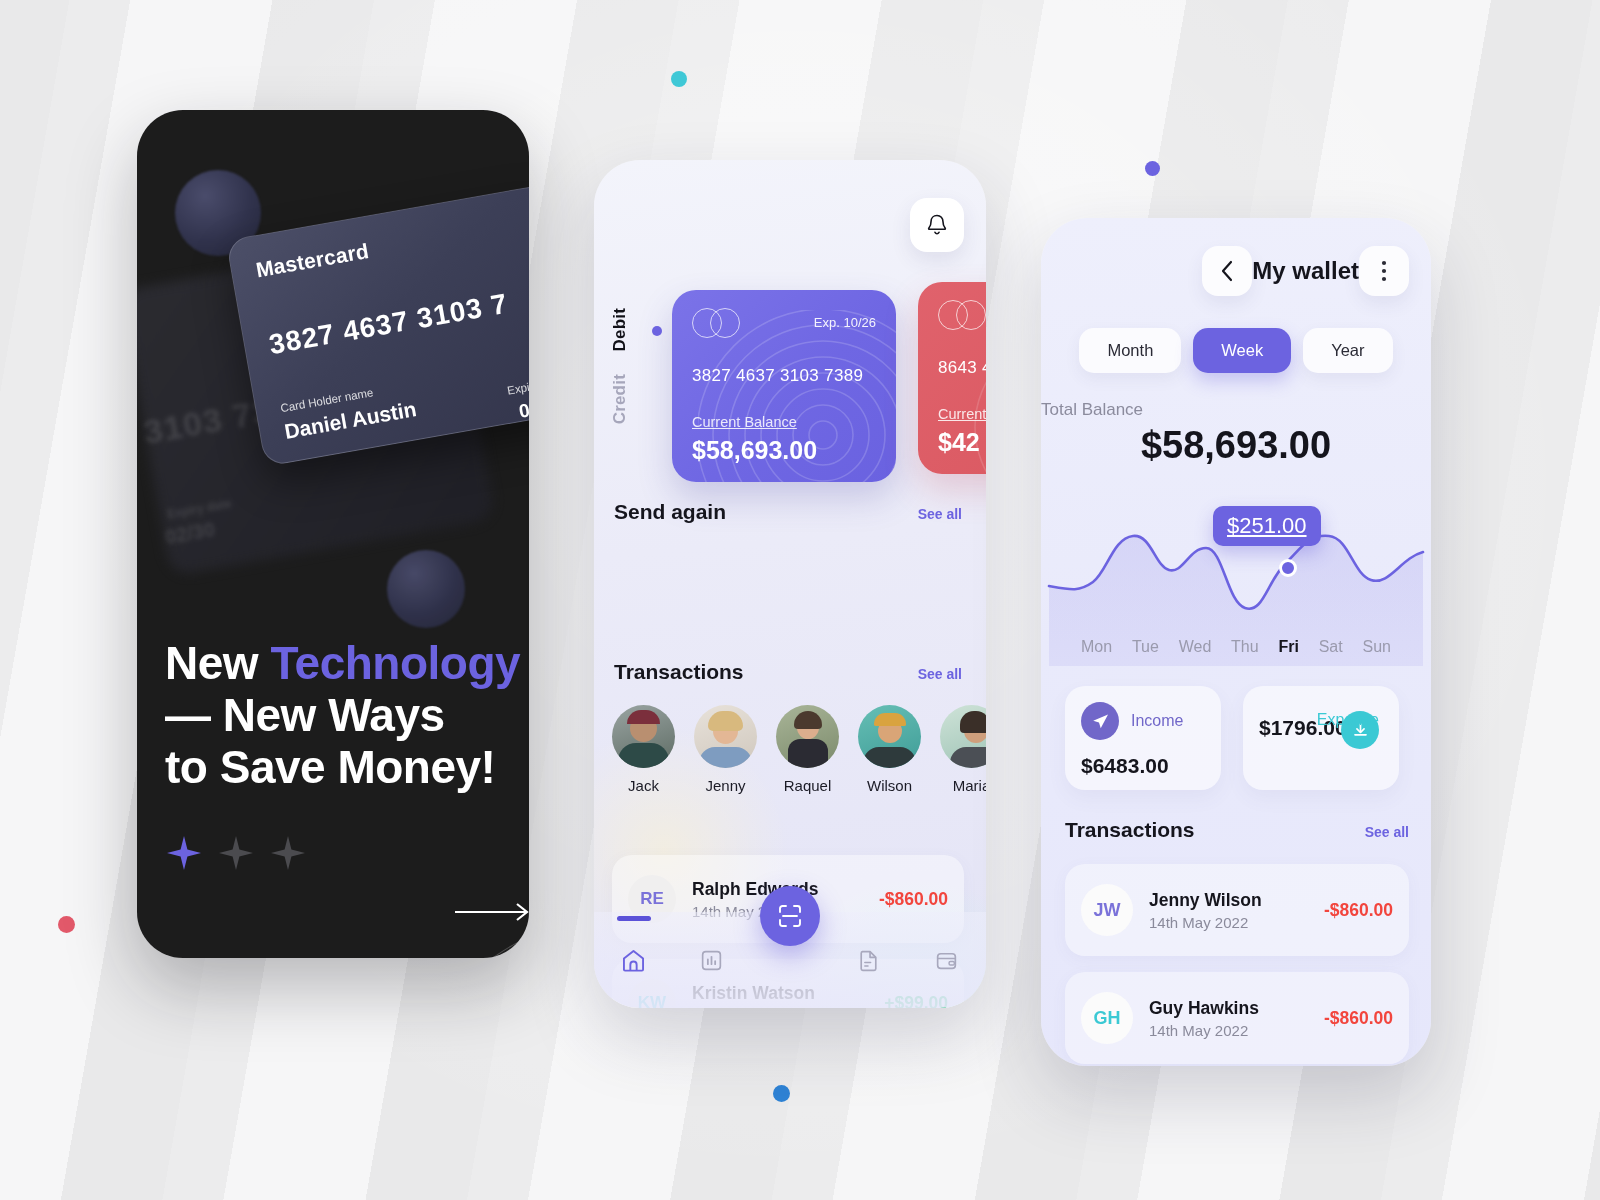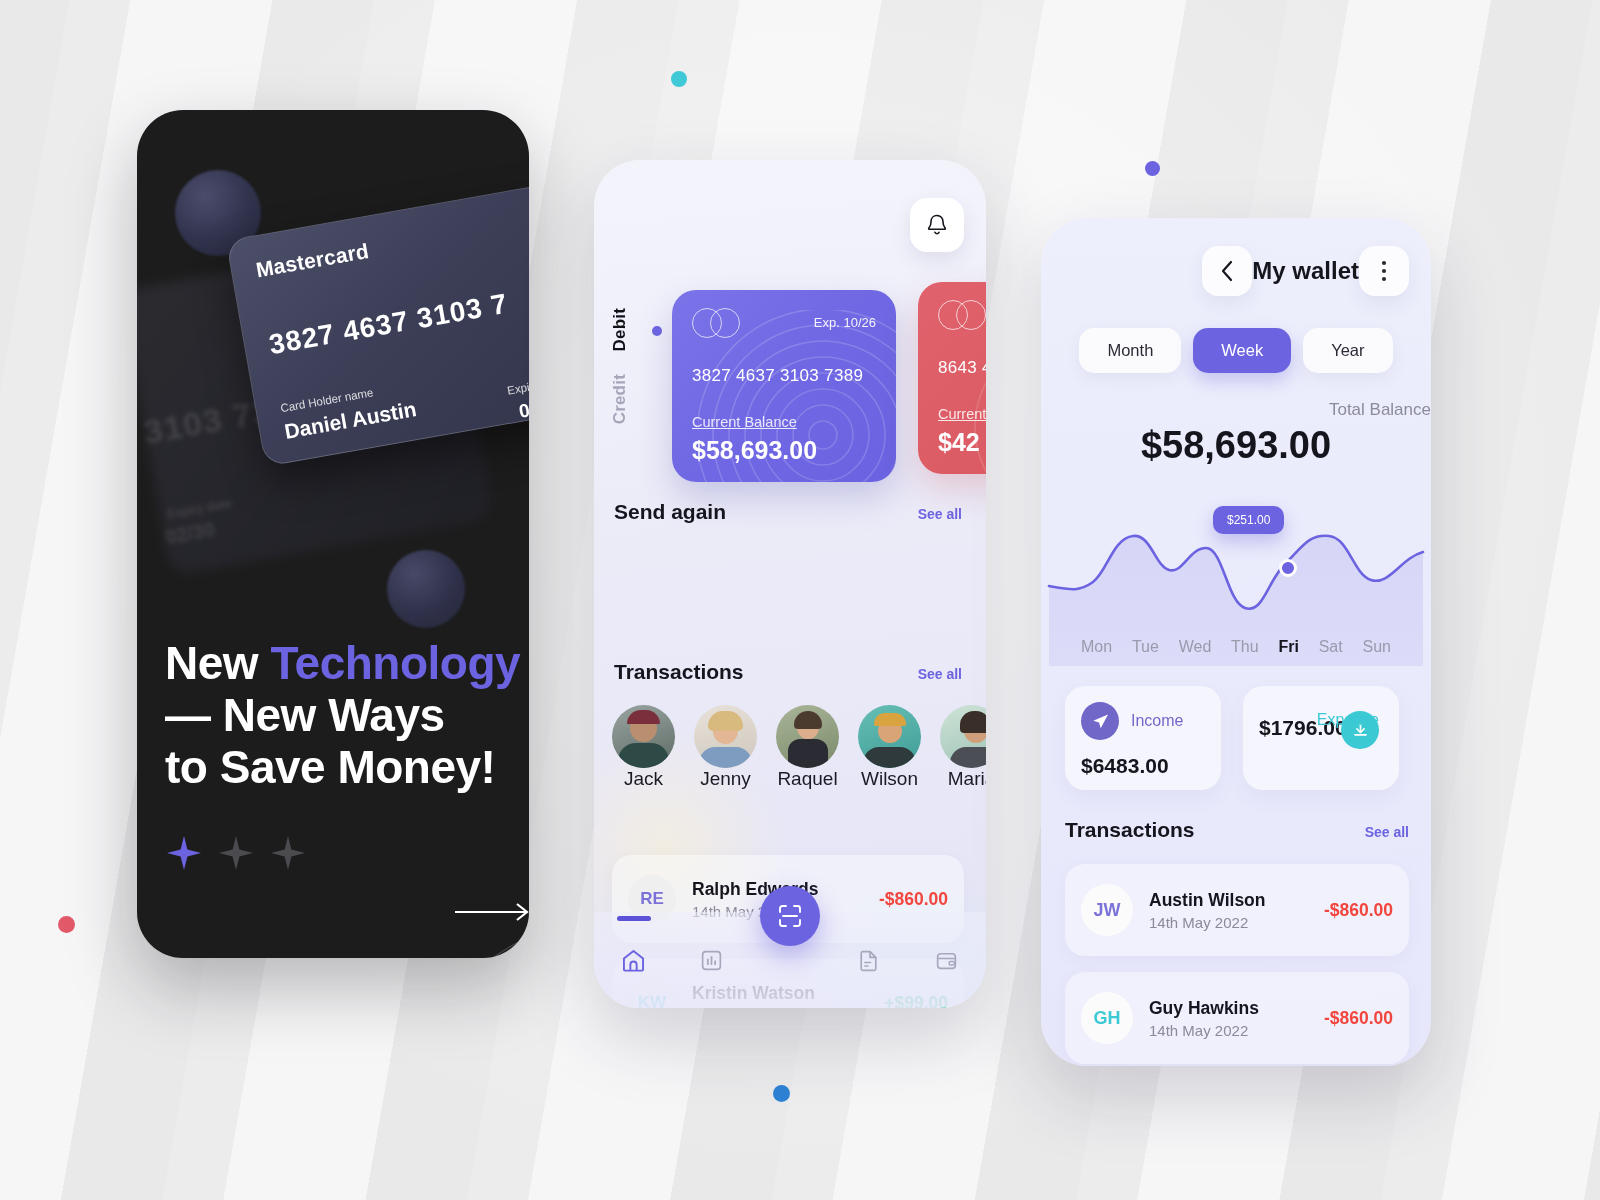--- a/index.html
+++ b/index.html
@@ -168,21 +168,21 @@
   .cb-label { position:absolute; left: 20px; top: 124px; font-size: 14.5px; color: rgba(255,255,255,.85); text-decoration: underline;}
   .cb-value { position:absolute; left: 20px; top: 146px; font-size: 25px; font-weight: 800; white-space:nowrap;}
 
   .sec-head { position:absolute; display:flex; justify-content:space-between; align-items:baseline; width: 348px; left: 20px; z-index:3;}
   .sec-title { font-size: 21px; font-weight: 800; color:#15151d;}
   .see-all { font-size: 14px; color:#6c63e0; font-weight: 700;}
 
   .contacts { position:absolute; left: 18px; top: 545px; display:flex; gap: 19px; z-index:3;}
   .contact { width: 63px; text-align:center; flex:none;}
   .contact .pic { width: 63px; height: 63px; border-radius: 50%; overflow:hidden; position:relative;}
-  .contact .nm { font-size: 19px; color:#1b1b26;}
+  .contact .nm { margin-top: 9px; font-size: 15px; color:#1b1b26;}
 
   .tx-list { position:absolute; left: 18px; top: 695px; width: 352px; z-index:3;}
   .tx-row {
     height: 88px; border-radius: 20px; background: rgba(255,255,255,.42);
     display:flex; align-items:center; padding: 0 16px; margin-bottom: 16px;
     box-shadow: 0 4px 16px rgba(90,90,150,.05);
   }
   .tx-av {
     width: 48px; height: 48px; border-radius:50%; background:#f0efef;
     display:flex; align-items:center; justify-content:center;
@@ -225,29 +225,30 @@
     display:flex; align-items:center; justify-content:center;
     box-shadow: 0 8px 18px rgba(70,70,120,.08);
   }
   .p3-title { font-size: 24px; font-weight: 800; color:#15151d;}
   .seg { position:absolute; top: 110px; left: 0; width: 390px; display:flex; justify-content:center; gap: 12px; z-index:3;}
   .seg-item {
     padding: 13px 28px; border-radius: 15px; font-size: 16.5px; color:#2b2b36;
     background:#fbfbfe; box-shadow: 0 6px 16px rgba(70,70,120,.07);
   }
   .seg-item.on { background:#6c63e0; color:#fff; box-shadow: 0 8px 18px rgba(92,82,216,.28);}
-  .tot-label { position:absolute; top: 182px; width:390px; text-align:right; font-size: 17px; color:#8b8b9d; z-index:3;}
+  .tot-label { position:absolute; top: 182px; width:390px; text-align:left; font-size: 17px; color:#8b8b9d; z-index:3;}
   .tot-value { position:absolute; top: 206px; width:390px; text-align:center; font-size: 38px; font-weight: 800; color:#15151d; z-index:3;}
 
   .chart-wrap { position:absolute; left:0; top: 268px; width: 390px; height: 180px; z-index:2;}
   .tip {
     position:absolute; left: 172px; top: 288px; z-index:5;
-    background:#6c63e0; color:#fff; font-size: 12px;
+    background:#6c63e0; color:#fff; font-size: 22px;
     padding: 7px 14px; border-radius: 10px;
     box-shadow: 0 8px 18px rgba(92,82,216,.3);
+    text-decoration: underline;
   }
   .chart-pt {
     position:absolute; left: 238px; top: 341px; width: 18px; height: 18px;
     border-radius: 50%; background:#6c63e0; border: 3.5px solid #fff; z-index:5;
   }
   .days { position:absolute; top: 420px; left: 0; width: 390px; display:flex; justify-content:space-between; padding: 0 40px; z-index:3;}
   .day { font-size: 16px; color:#9a9aad;}
   .day.on { color:#15151d; font-weight: 700;}
 
   .ie-row { position:absolute; left: 24px; top: 468px; display:flex; gap: 22px; z-index:3;}
@@ -588,21 +589,21 @@
 
   <div class="p3-txhead">
     <span class="sec-title">Transactions</span>
     <span class="see-all">See all</span>
   </div>
 
   <div class="p3-txlist">
     <div class="p3-tx">
       <div class="p3-av" style="color:#7a72d9">JW</div>
       <div class="tx-mid">
-        <div class="tx-name">Austin Wilson</div>
+        <div class="tx-name">Jenny Wilson</div>
         <div class="tx-date">14th May 2022</div>
       </div>
       <div class="tx-amt neg">-$860.00</div>
     </div>
     <div class="p3-tx">
       <div class="p3-av" style="color:#3bc9d4">GH</div>
       <div class="tx-mid">
         <div class="tx-name">Guy Hawkins</div>
         <div class="tx-date">14th May 2022</div>
       </div>

